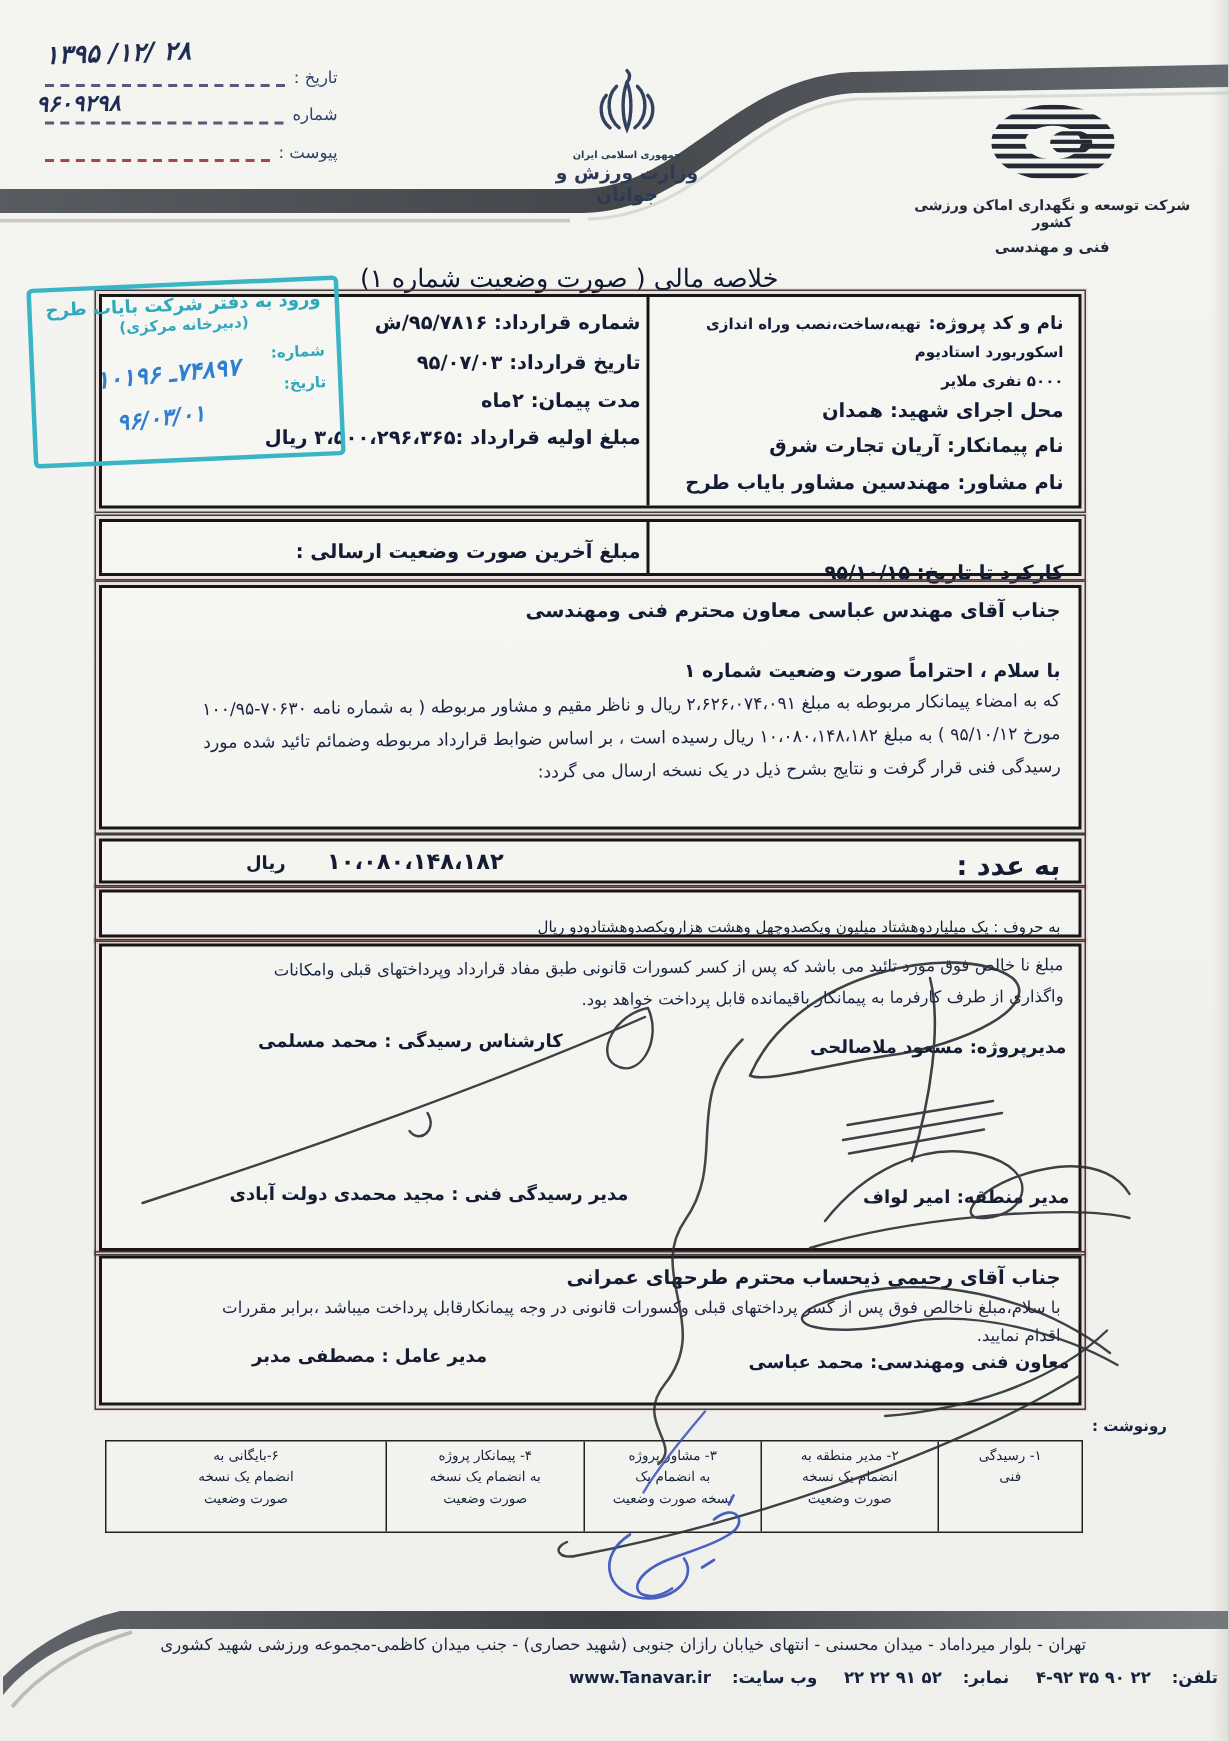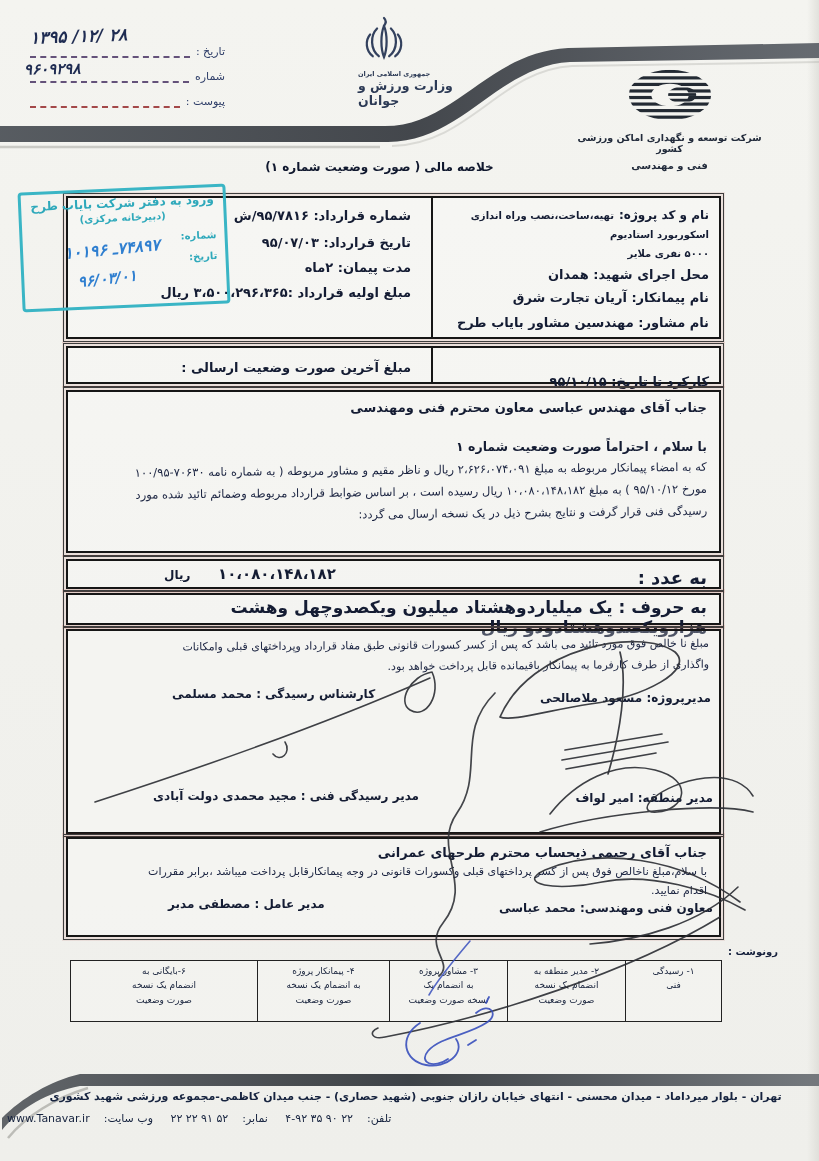--- a/index.html
+++ b/index.html
@@ -15,72 +15,72 @@
   
   .lh-left{position:absolute;left:30px;top:44px;width:195px;font-size:11px;color:#31406a;direction:rtl}
   .lh-row{display:flex;align-items:flex-end;margin-bottom:11px}
   .lh-row .lab{white-space:nowrap;margin-left:6px}
   .lh-dash{flex:1;border-bottom:2px dashed #64527a;height:12px}
   .lh-dash.red{border-bottom-color:#a34848}
   .hand{position:absolute;font-weight:bold;font-style:italic;color:#1f2c52}
   .hand-date{left:30px;top:26px;font-size:17px;transform:rotate(-2deg);letter-spacing:2px}
   .hand-num{left:24px;top:60px;font-size:15px;transform:rotate(-1deg);letter-spacing:1px}
   
-  .emblem{position:absolute;left:358px;top:11px;width:120px;text-align:left;color:#2c3a55}
+  .emblem{position:absolute;left:358px;top:40px;width:120px;text-align:center;color:#2c3a55}
   .emblem .country{font-size:6.5px;font-weight:bold;margin-top:1px}
   .emblem .ministry{font-size:12.5px;font-weight:bold;margin-top:0px}
   
-  .company{position:absolute;left:572px;top:66px;width:195px;text-align:center;color:#222b3b}
+  .company{position:absolute;left:604px;top:66px;width:195px;text-align:center;color:#222b3b}
   .company .cname{font-size:9.5px;font-weight:bold;margin-top:4px}
   .company .cdept{font-size:10px;font-weight:bold;margin-top:6px}
   .swoosh,.sigsvg,.footband{position:absolute;pointer-events:none}
   
-  .title{position:absolute;left:0;right:60px;top:160px;text-align:center;
-    font-size:12px;font-weight:bold;color:#10182e}
+  .title{position:absolute;left:0;right:60px;top:176px;text-align:center;
+    font-size:17px;font-weight:normal;color:#10182e}
   
   .box{position:absolute;left:66px;width:655px;border:2px solid #161616;
     outline:1px solid #3d3d3d;outline-offset:2px;background:rgba(255,255,255,0.25);
     box-shadow:0 0 0 4px rgba(165,60,50,0.10);box-sizing:border-box;}
   .cells{display:flex;height:100%;direction:rtl}
   .cellR{width:288px;border-left:2px solid #161616;padding:6px 10px;box-sizing:border-box}
-  .cellL{flex:1;padding:6px 20px;box-sizing:border-box}
+  .cellL{flex:1;padding:6px 4px;box-sizing:border-box}
   .fs13{font-size:13px}.fs12{font-size:12px}.fs10{font-size:10px}
   .mt6{margin-top:6px}.mt8{margin-top:8px}.mt10{margin-top:10px}.mt12{margin-top:12px}
   .cline{font-weight:bold;font-size:13px}
   
   .stamp{position:absolute;left:20px;top:188px;width:208px;height:120px;
     border:3px solid #3ab5c5;border-radius:4px;transform:rotate(-2.5deg);
     color:#2fa9bb;font-weight:bold;text-align:center;padding:5px 8px;box-sizing:border-box;z-index:7}
   .stamp .s1{font-size:12px}.stamp .s2{font-size:10px;margin-top:2px}
   .stamp .srow{display:flex;font-size:10px;margin-top:10px}
   .stamp .hand2{color:#2f7fd0;font-style:italic;font-weight:bold}
   .stamp-num{position:absolute;left:4px;top:48px;font-size:16px;transform:rotate(-3deg);width:170px;text-align:center}
   .stamp-date{position:absolute;left:18px;top:78px;font-size:15px;transform:rotate(-4deg);width:130px;text-align:center}
   
   .to{font-weight:bold;font-size:13px}
   .sal{font-weight:bold;font-size:12.5px;margin-top:24px}
   .bodytxt{font-size:11.5px;line-height:1.9;margin-top:6px;transform:rotate(-0.6deg);color:#1a2340}
   .numlab{position:absolute;right:12px;top:6px;font-weight:bold;font-size:18px}
   .numval{position:absolute;left:150px;top:4px;font-weight:bold;font-size:15px;letter-spacing:1px}
   .numunit{position:absolute;left:96px;top:7px;font-weight:bold;font-size:12px}
-  .words{font-weight:bold;font-size:17px;padding:2px 12px}
+  .words{font-weight:normal;font-size:10px;padding:18px 12px}
   .netnote{font-size:11px;line-height:1.95;padding:4px 10px;transform:rotate(-0.4deg);color:#1a2340}
   .siglab{position:absolute;font-weight:bold;font-size:12px;white-space:nowrap}
   
   .cclabel{position:absolute;left:728px;top:946px;font-size:10px;font-weight:bold;color:#16213d}
   .cctable{position:absolute;left:70px;top:960px;width:652px;height:62px;
     border:1.5px solid #222;display:flex;direction:rtl;box-sizing:border-box;background:rgba(255,255,255,.2)}
   .cccell{border-left:1.5px solid #222;box-sizing:border-box;font-size:9px;line-height:1.6;
     padding:3px 4px;text-align:center;white-space:pre-line;color:#15203a}
   .cccell:last-child{border-left:none}
   
   .addr{position:absolute;left:40px;right:28px;top:1090px;text-align:center;
-    font-weight:bold;font-size:11px;color:#16233f}
-  .phones{position:absolute;left:0;right:0;top:1112px;text-align:left;
-    font-weight:normal;font-size:11px;color:#16233f;direction:rtl}
+    font-weight:normal;font-size:11px;color:#16233f}
+  .phones{position:absolute;left:0;right:0;top:1112px;text-align:right;
+    font-weight:bold;font-size:11px;color:#16233f;direction:rtl}
   .phones span{margin:0 7px}
   .latin{direction:ltr;unicode-bidi:bidi-override;font-family:"DejaVu Sans",sans-serif}
 </style>
 </head>
 <body>
 
 <div class="page">
   <div class="scan-streak"></div>
 
   <svg class="swoosh" style="left:0;top:0" width="819" height="170" viewBox="0 0 819 170">

